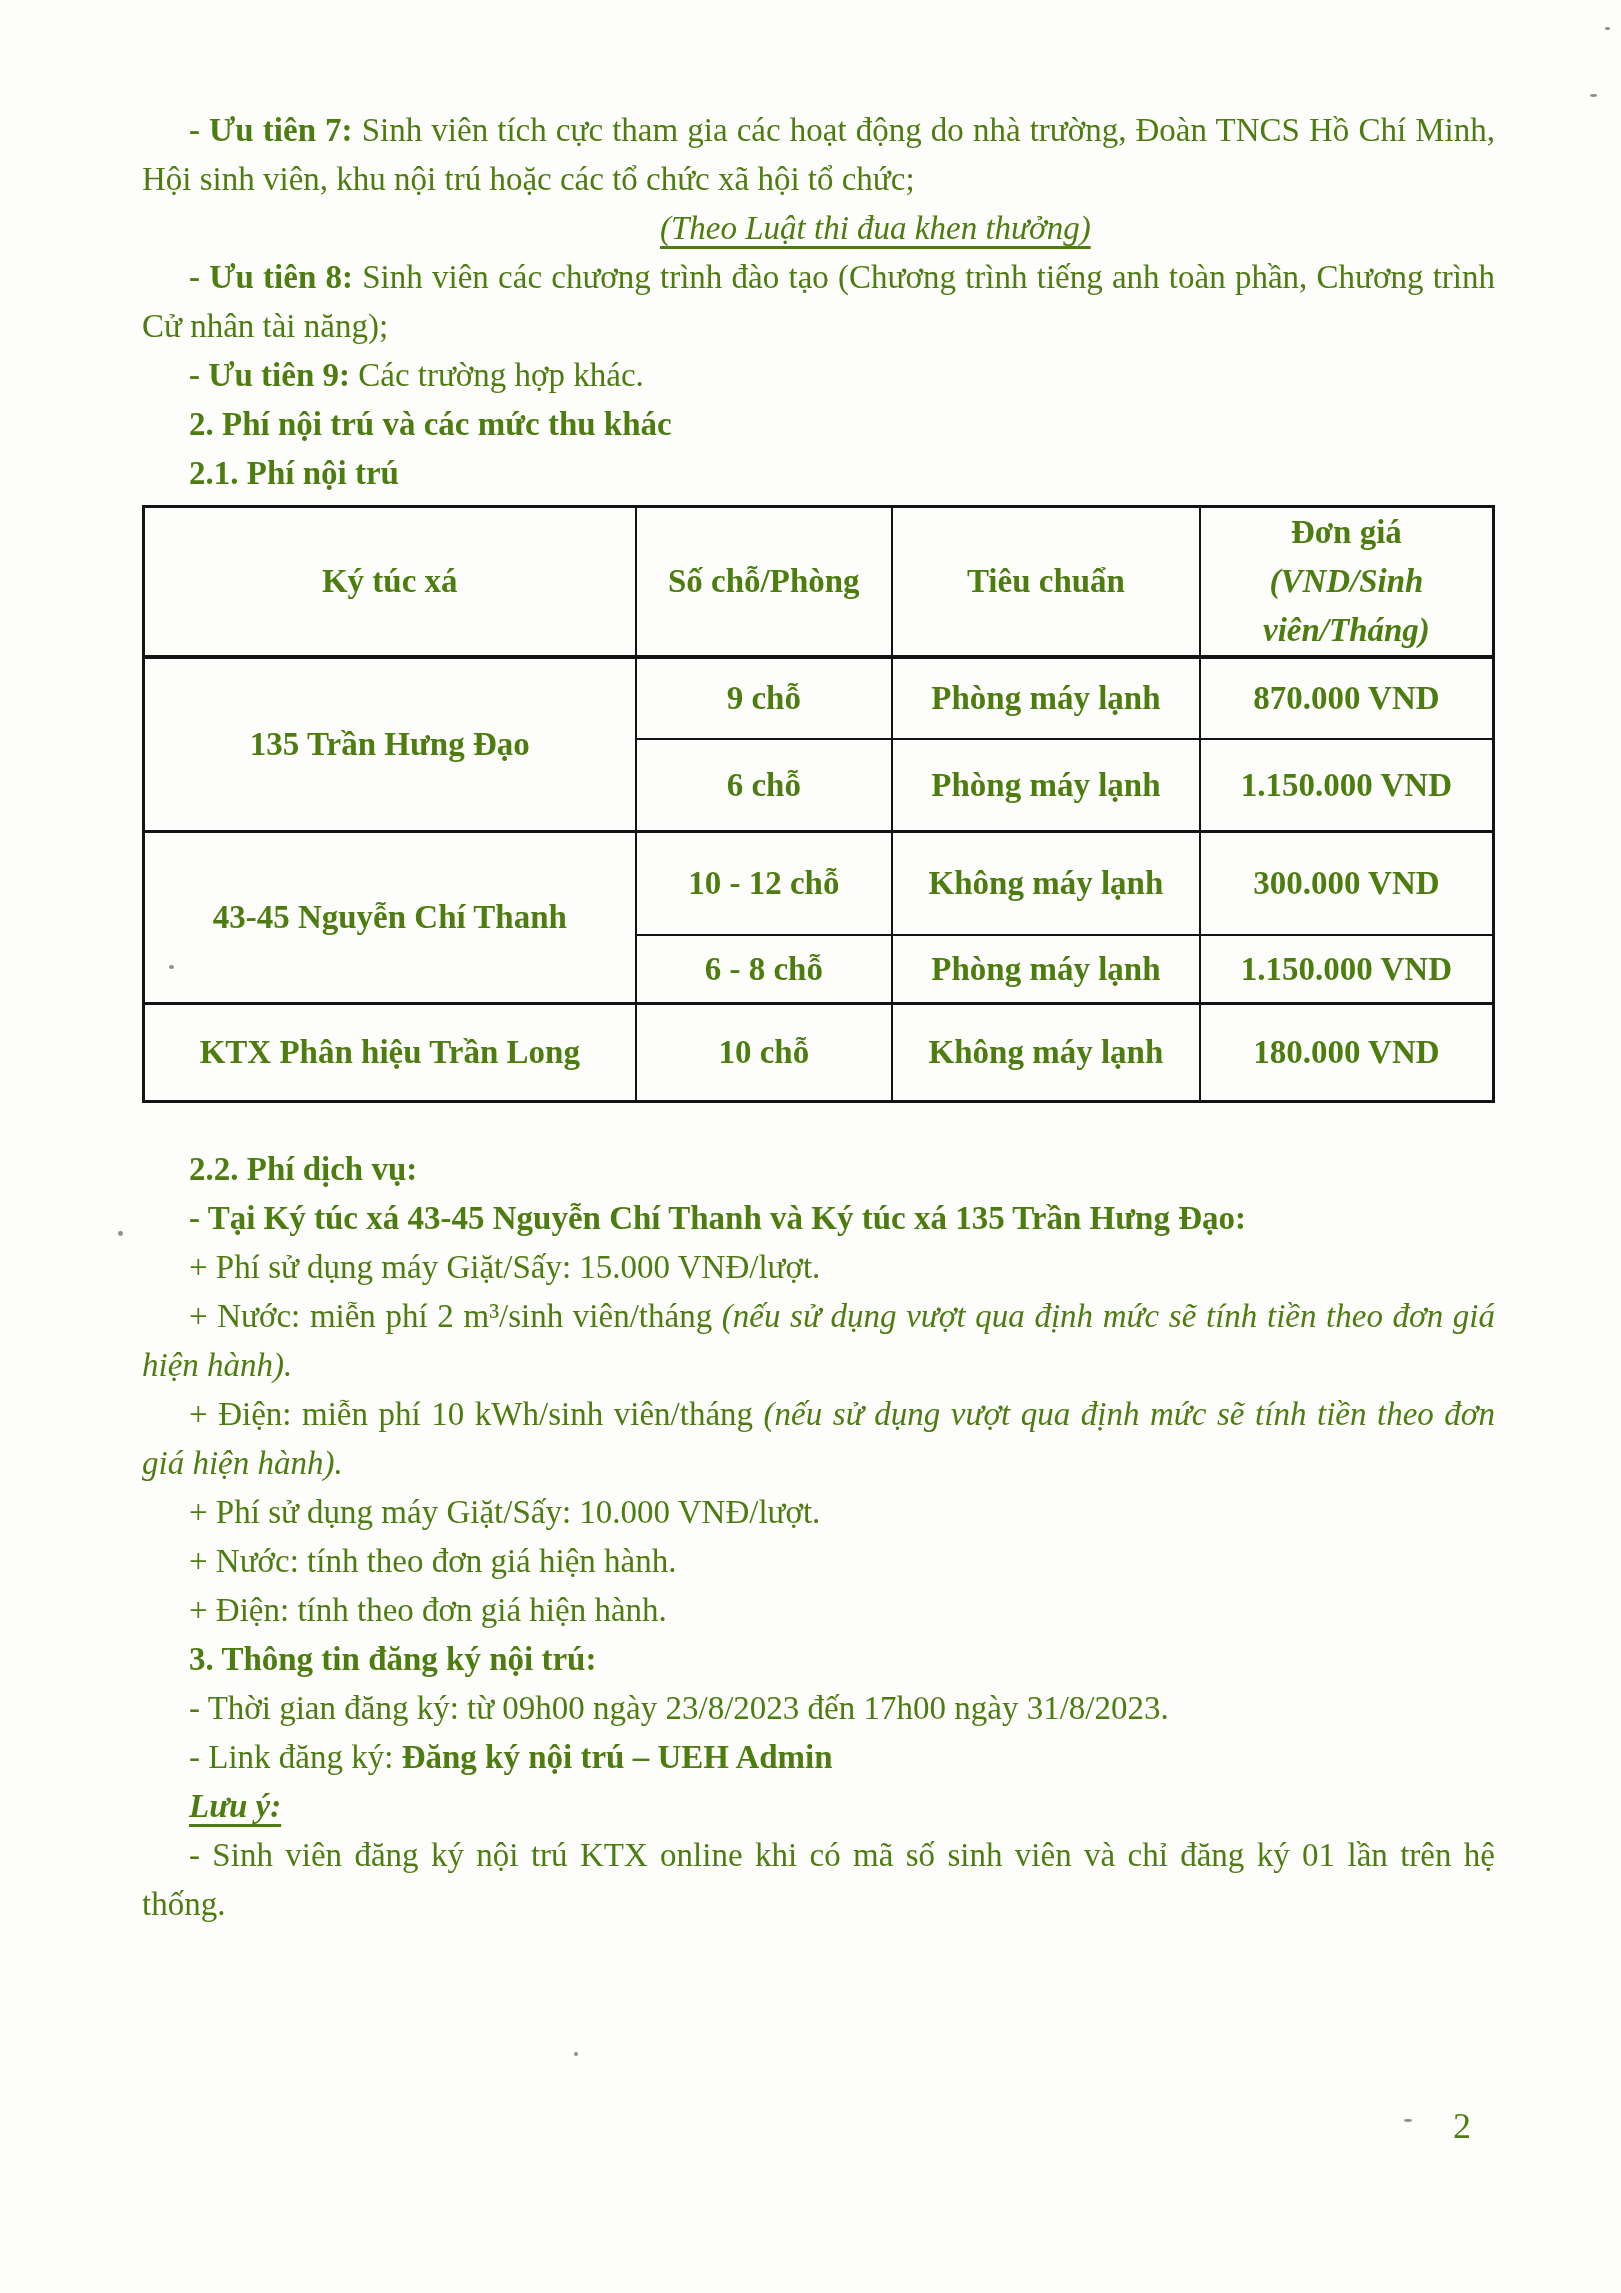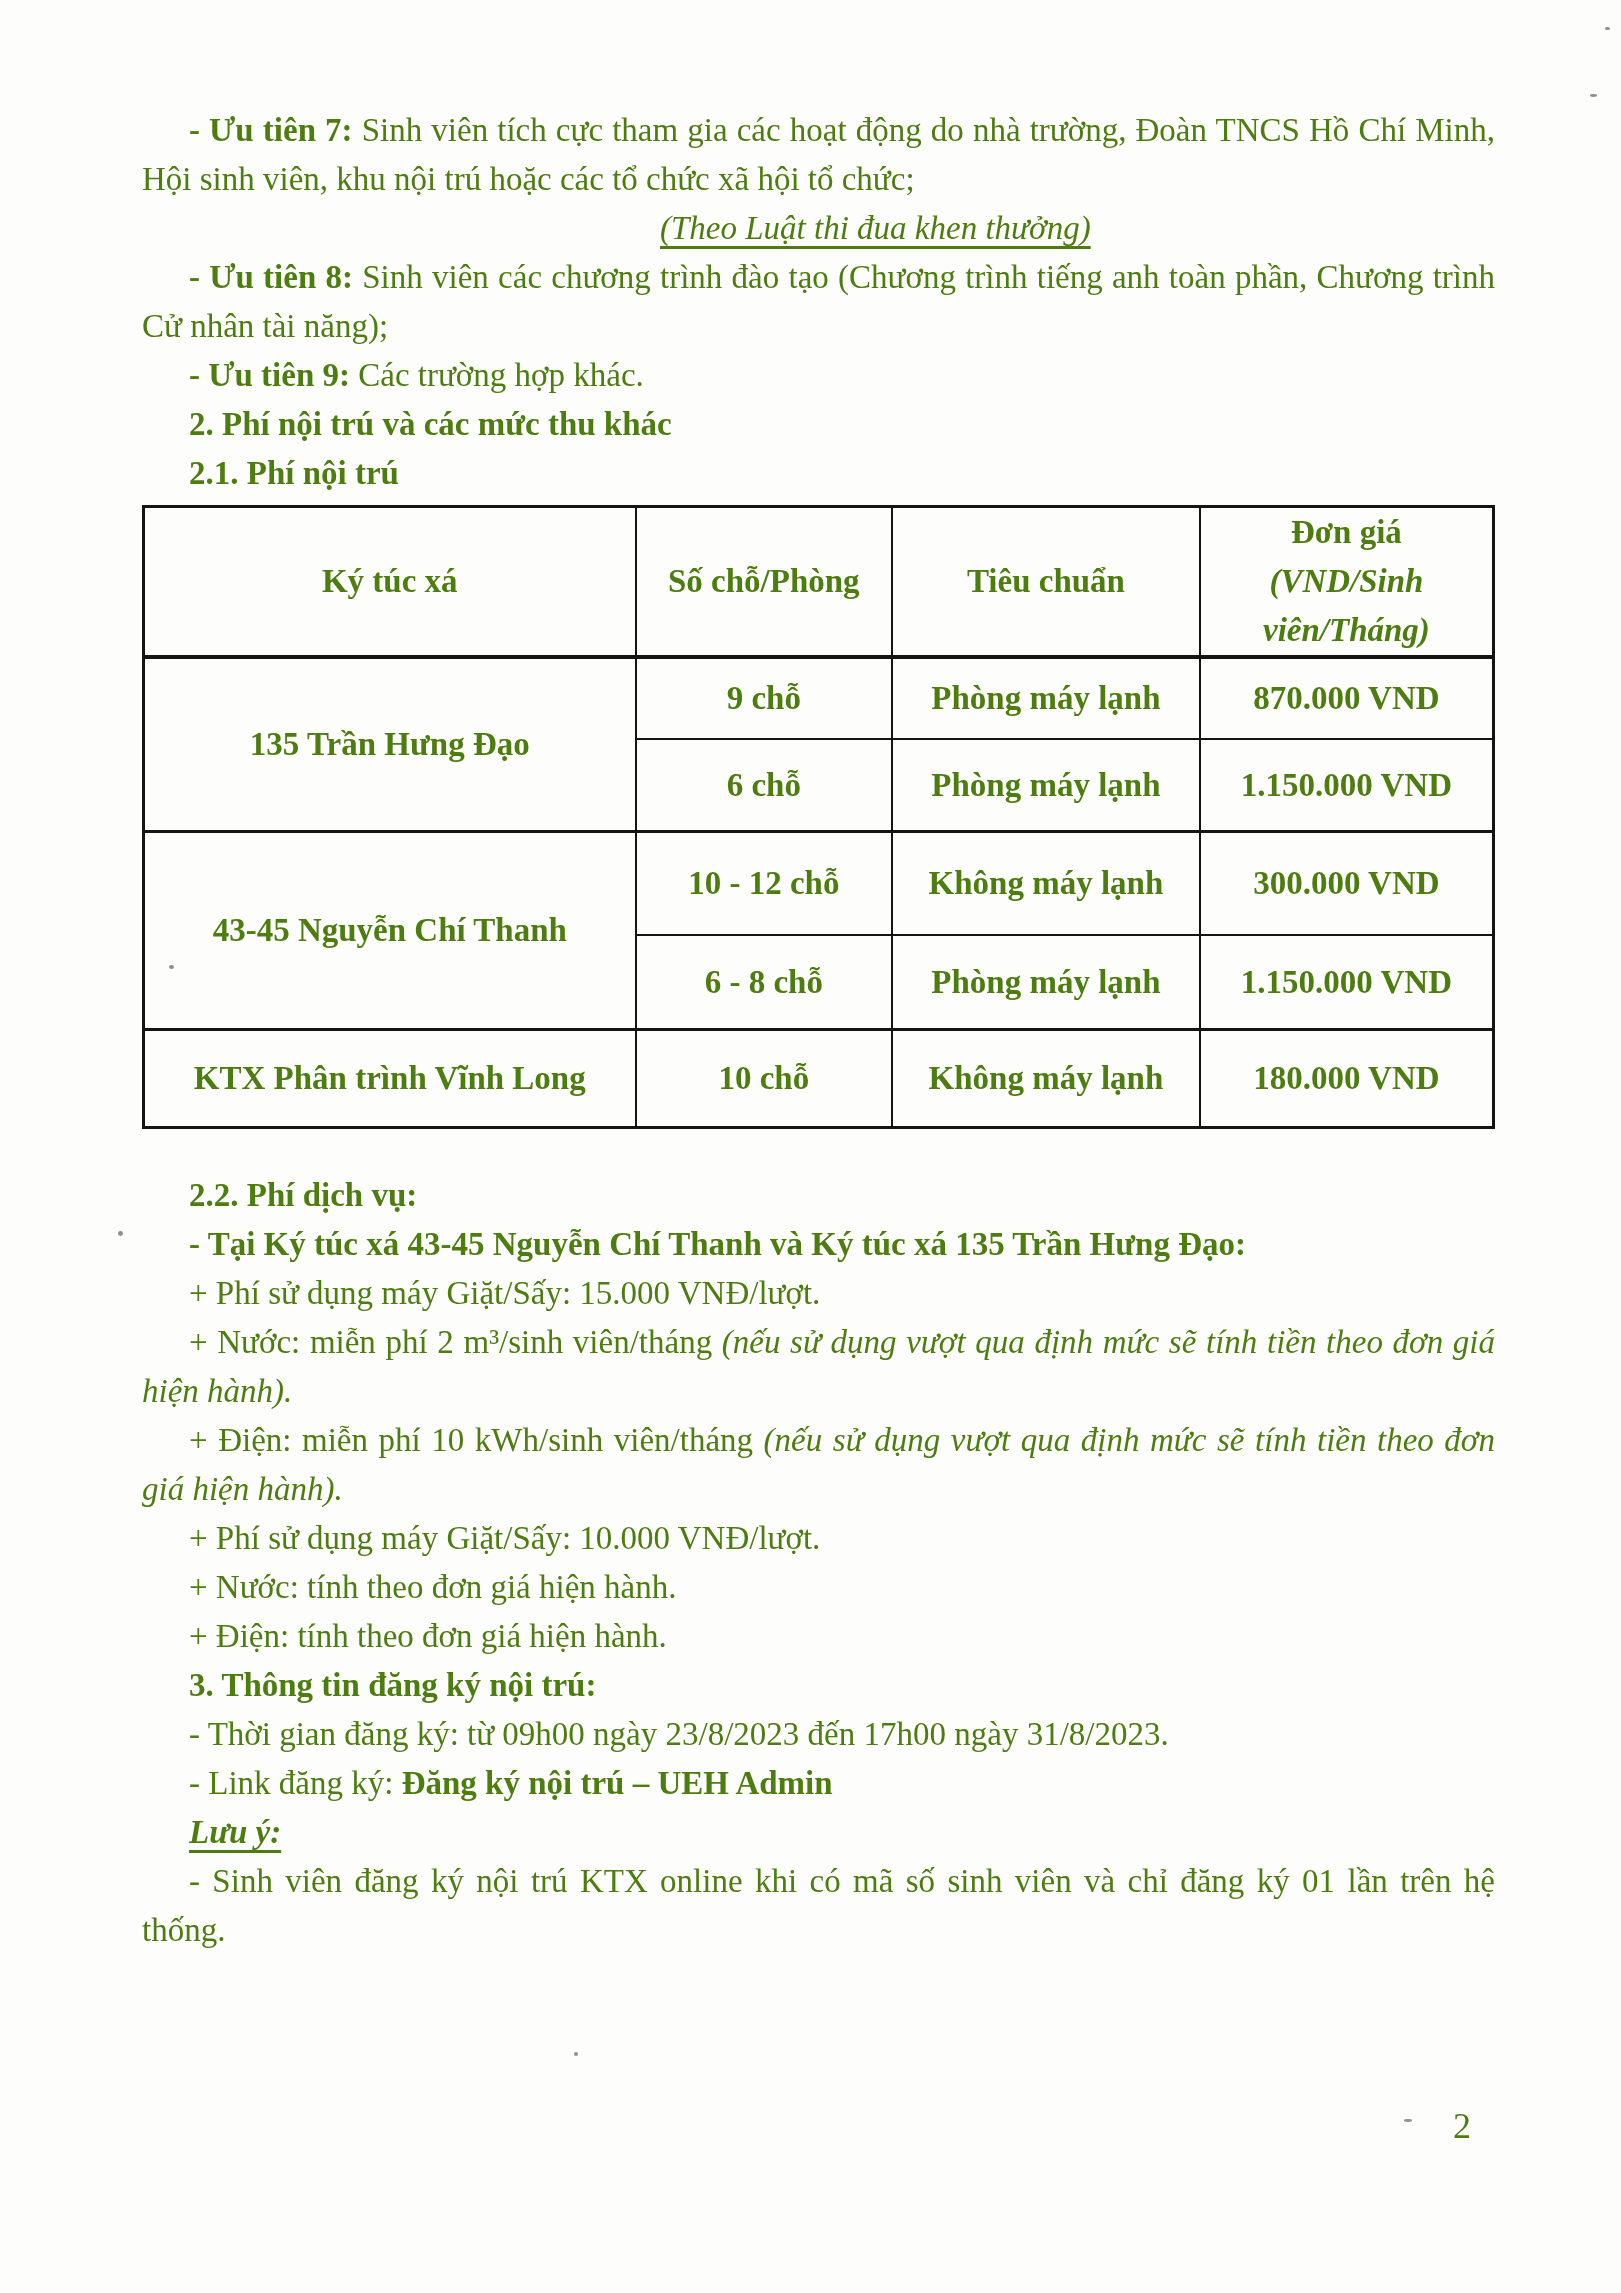--- a/index.html
+++ b/index.html
@@ -46,21 +46,21 @@
     height:149px;
     border-bottom-width:4.9px;
   }
   .col1 { width:36.45%; }
   .col2 { width:19.0%; }
   .col3 { width:22.8%; }
   .col4 { width:21.75%; }
   tr.r1 td { height:82px; }
   tr.r2 td { height:93px; }
   tr.r3 td { height:103px; border-top-width:3.9px; }
-  tr.r4 td { height:95px; }
+  tr.r4 td { height:69px; }
   tr.r5 td { height:98px; border-top-width:3.9px; }
   .after-table { margin-top:42px; }
 
   .page-num {
     position:absolute;
     left:1453px; top:2105px;
     font-size:36px; line-height:43px;
   }
   .speck {
     position:absolute;
@@ -121,21 +121,21 @@
           <td>10 - 12 chỗ</td>
           <td>Không máy lạnh</td>
           <td>300.000 VND</td>
         </tr>
         <tr class="r4">
           <td>6 - 8 chỗ</td>
           <td>Phòng máy lạnh</td>
           <td>1.150.000 VND</td>
         </tr>
         <tr class="r5">
-          <td>KTX Phân trình Vĩnh Long</td>
+          <td>KTX Phân hiệu Trần Long</td>
           <td>10 chỗ</td>
           <td>Không máy lạnh</td>
           <td>180.000 VND</td>
         </tr>
       </tbody>
     </table>
 
     <p class="para b noj after-table">2.2. Phí dịch vụ:</p>
     <p class="para b">- Tại Ký túc xá 43-45 Nguyễn Chí Thanh và Ký túc xá 135 Trần Hưng Đạo:</p>
     <p class="para noj">+ Phí sử dụng máy Giặt/Sấy: 15.000 VNĐ/lượt.</p>

